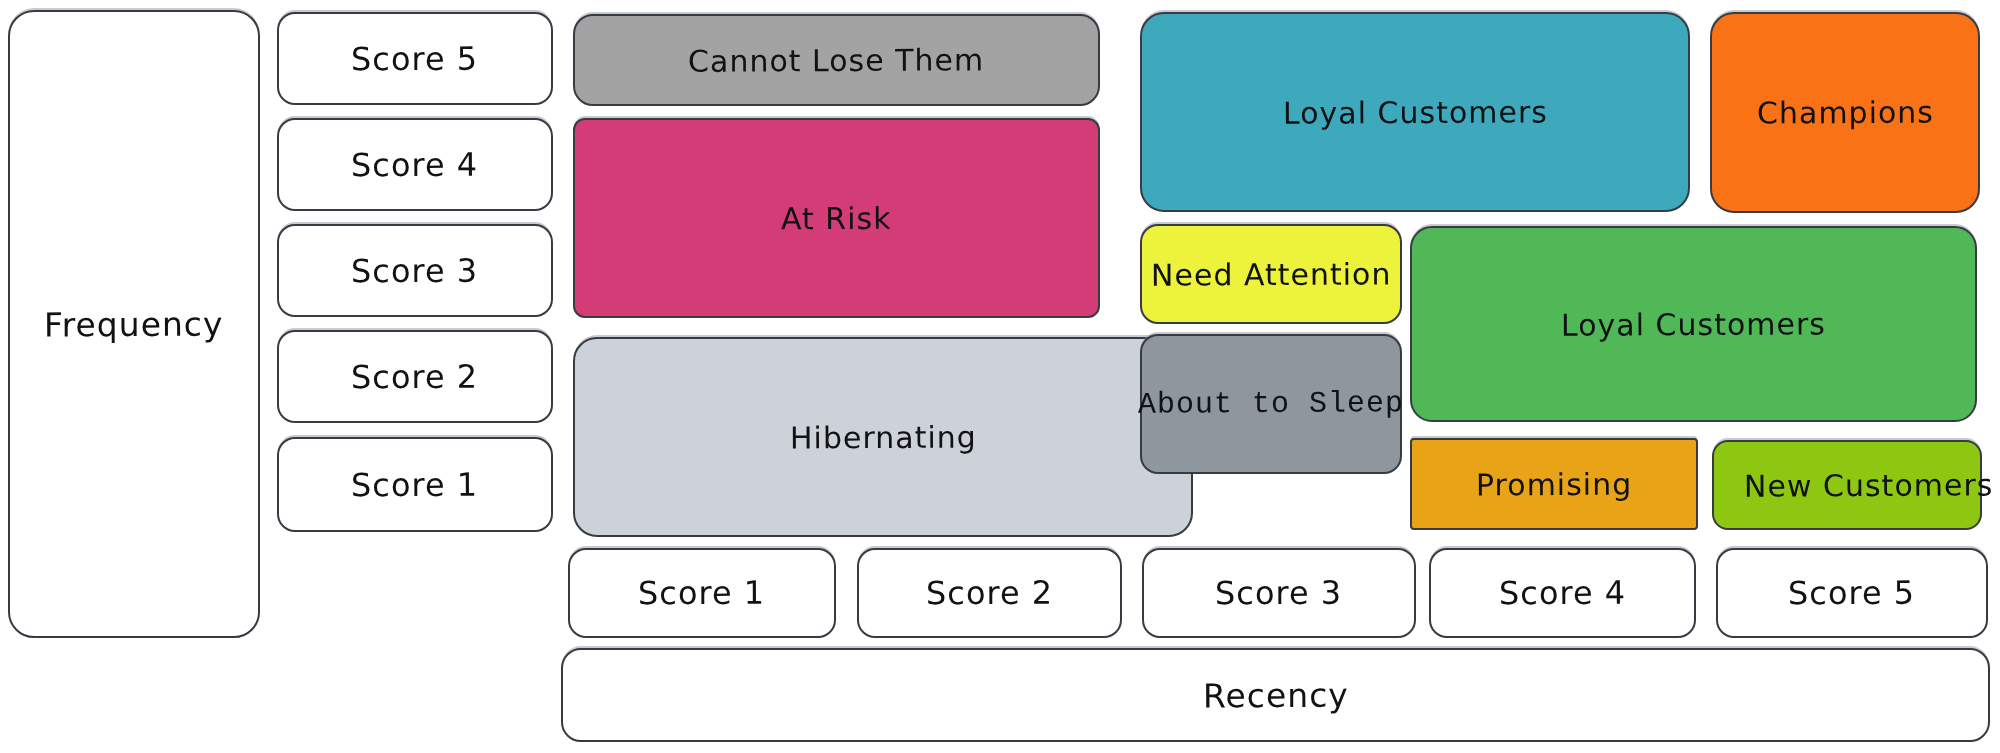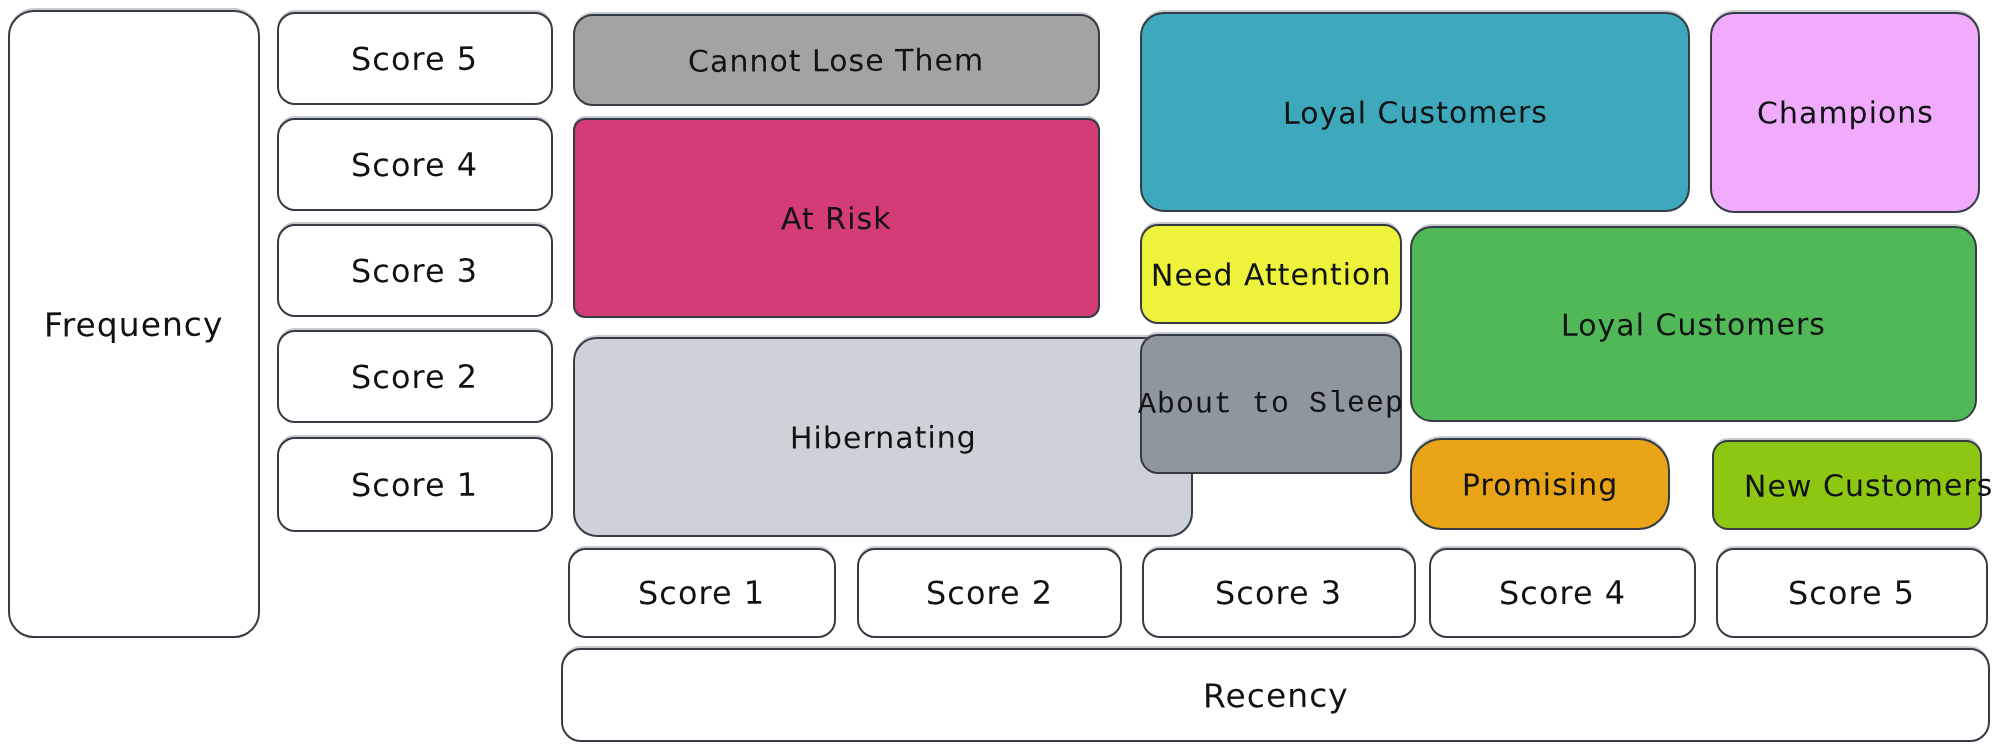--- a/index.html
+++ b/index.html
@@ -41,21 +41,21 @@
   #fs1{top:437px;height:95px;}
 
   #seg-cannot-lose{left:573px;top:14px;width:527px;height:92px;border-radius:20px;}
   #seg-at-risk{left:573px;top:118px;width:527px;height:200px;border-radius:12px;}
   #seg-hibernating{left:573px;top:337px;width:620px;height:200px;border-radius:24px;}
   #seg-loyal-upper{left:1140px;top:12px;width:550px;height:200px;border-radius:24px;}
   #seg-champions{left:1710px;top:12px;width:270px;height:201px;border-radius:24px;}
   #seg-need-attention{left:1140px;top:224px;width:262px;height:100px;border-radius:18px;}
   #seg-loyal-lower{left:1410px;top:226px;width:567px;height:196px;border-radius:22px;}
   #seg-about-to-sleep{left:1140px;top:334px;width:262px;height:140px;border-radius:18px;font-family:Liberation Mono, monospace;}
-  #seg-promising{left:1410px;top:438px;width:260px;height:92px;border-radius:32px;}
+  #seg-promising{left:1410px;top:438px;width:288px;height:92px;border-radius:4px;}
   #seg-new-customers{left:1712px;top:440px;width:270px;height:90px;border-radius:16px;padding-left:44px;}
 
   .rs{top:548px;height:90px;border-radius:18px;}
   #rs1{left:568px;width:268px;}
   #rs2{left:857px;width:265px;}
   #rs3{left:1142px;width:274px;}
   #rs4{left:1429px;width:267px;}
   #rs5{left:1716px;width:272px;}
   #rec-axis{left:561px;top:648px;width:1429px;height:94px;border-radius:20px;}
 </style>
@@ -89,21 +89,21 @@
   </div>
   <div class="box segment" id="seg-at-risk" style="background-color: rgb(211, 60, 119);">
     <span>At Risk</span>
   </div>
   <div class="box segment" id="seg-hibernating" style="background-color: rgb(205, 210, 217);">
     <span>Hibernating</span>
   </div>
   <div class="box segment" id="seg-loyal-upper" style="background-color: rgb(62, 169, 189);">
     <span>Loyal Customers</span>
   </div>
-  <div class="box segment" id="seg-champions" style="background-color: #f0abfc;">
+  <div class="box segment" id="seg-champions" style="background-color: #f97316;">
     <span>Champions</span>
   </div>
   <div class="box segment" id="seg-need-attention" style="background-color: rgb(237, 242, 59);">
     <span>Need Attention</span>
   </div>
   <div class="box segment" id="seg-loyal-lower" style="background-color: rgb(80, 184, 87);">
     <span>Loyal Customers</span>
   </div>
   <div class="box segment" id="seg-about-to-sleep" style="background-color: rgb(142, 150, 158);">
     <span>About to Sleep</span>

